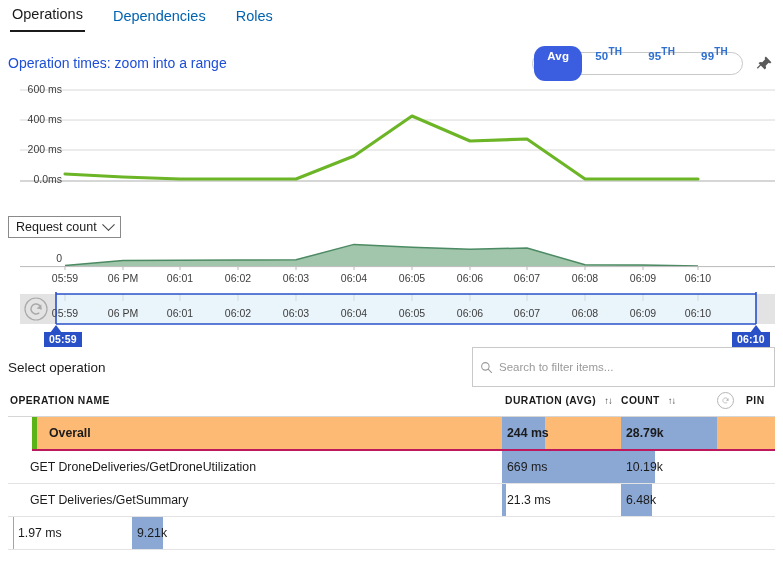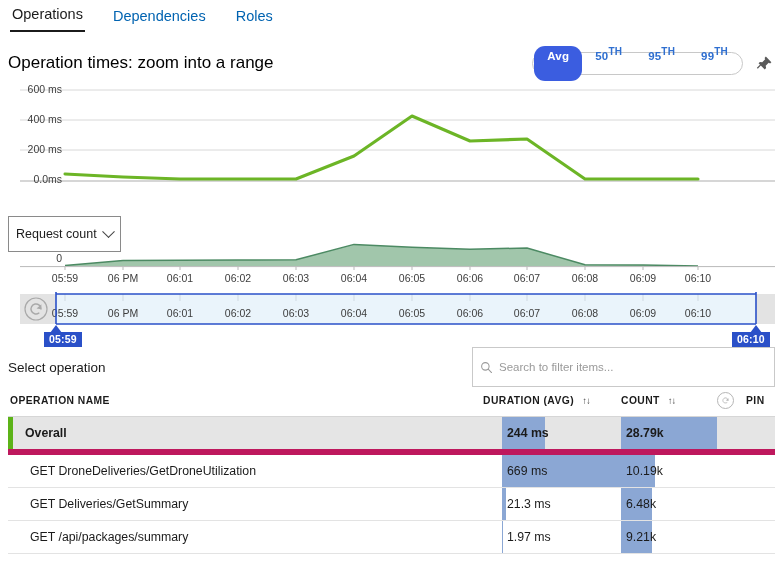--- a/index.html
+++ b/index.html
@@ -43,22 +43,22 @@
   
   .section-head {
     display: flex;
     align-items: center;
     justify-content: space-between;
     padding: 0 8px 0 8px;
     height: 38px;
     margin-top: 12px;
   }
   .section-title {
-    font-size: 17px;
-    color: #000000;
+    font-size: 14px;
+    color: #1d4ed8;
   }
 
   .pct-group {
     display: flex;
     align-items: center;
     gap: 4px;
   }
   .pct-toggle {
     display: flex;
     align-items: center;
@@ -106,21 +106,21 @@
     padding: 0 8px;
   }
   .chart-svg { display: block; }
 
   .metric-select {
     position: absolute;
     left: 8px;
     top: 0px;
     border: 1px solid #8a8a8a;
     background: #fff;
-    height: 36px;
+    height: 22px;
     display: flex;
     align-items: center;
     gap: 7px;
     padding: 0 7px;
     font-size: 12.5px;
     color: #1b1b1b;
     cursor: pointer;
     z-index: 5;
     box-sizing: border-box;
   }
@@ -186,21 +186,21 @@
     align-items: center;
     font-size: 10.3px;
     font-weight: 700;
     letter-spacing: .45px;
     color: #1b1b1b;
     padding-bottom: 7px;
     border-bottom: 1px solid #d6d6d6;
   }
   .th-name { flex: 1; padding-left: 2px; }
   .th-dur {
-    width: 138px;
+    width: 116px;
     display: flex;
     align-items: center;
     gap: 8px;
   }
   .th-cnt {
     width: 96px;
     display: flex;
     align-items: center;
     gap: 8px;
   }
@@ -227,21 +227,21 @@
   }
 
   .row {
     display: flex;
     align-items: stretch;
     height: 32px;
     border-bottom: 1px solid #e3e3e3;
     position: relative;
     cursor: pointer;
   }
-  .row.sel { background: #e5e5e5; border-bottom: 6px solid #be185d; }
+  .row.sel { background: #fdba74; border-bottom: 2px solid #be185d; margin-left: 24px; }
   .row-accent {
     width: 5px;
     background: transparent;
     flex: none;
   }
   .row.sel .row-accent { background: #5cb318; }
   .cell-name {
     flex: 1;
     display: flex;
     align-items: center;
@@ -501,21 +501,20 @@
     </div>
     <div class="cell-bar cell-cnt">
       <div class="bar-fill" style="width:32%;"></div>
       <span class="cell-val">6.48k</span>
     </div>
     <div class="cell-bar cell-pin"></div>
   </div>
 
   <div class="row">
     <div class="row-accent"></div>
-    <div class="cell-name">GET /api/packages/summary</div>
     <div class="cell-bar cell-dur">
       <div class="bar-fill" style="width:0.8%;"></div>
       <span class="cell-val">1.97 ms</span>
     </div>
     <div class="cell-bar cell-cnt">
       <div class="bar-fill" style="width:32%;"></div>
       <span class="cell-val">9.21k</span>
     </div>
     <div class="cell-bar cell-pin"></div>
   </div>

